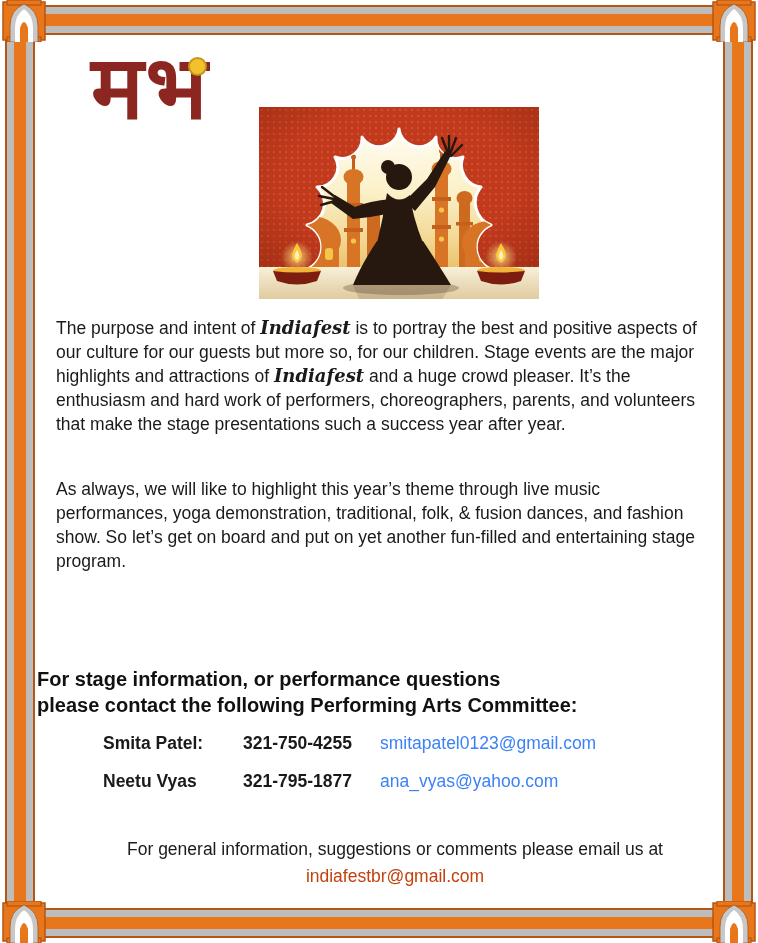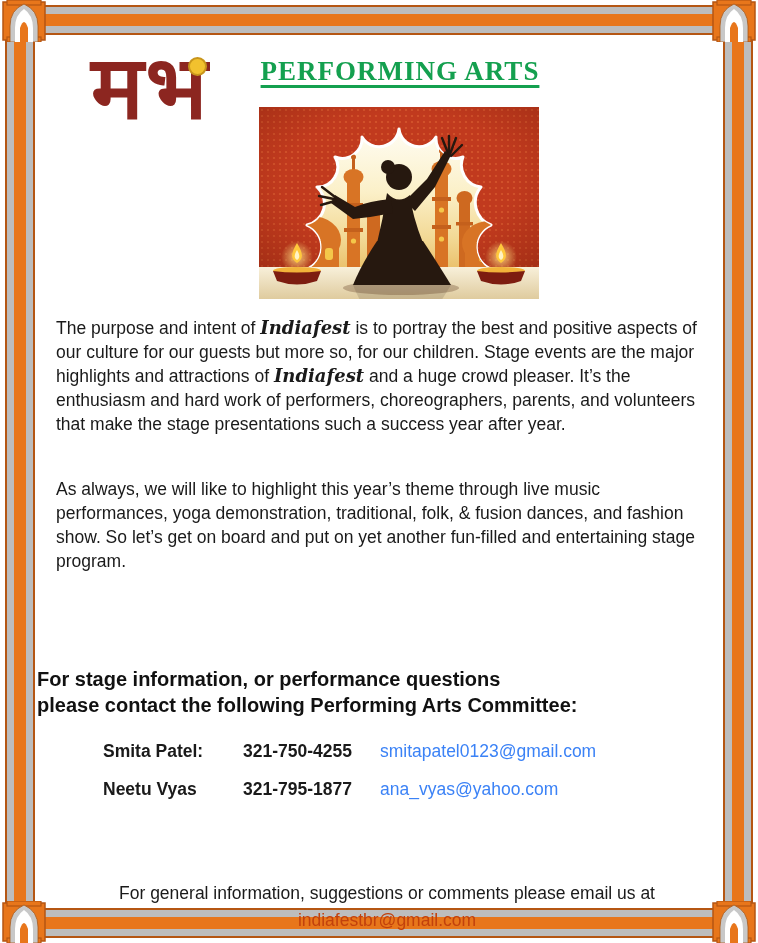--- a/index.html
+++ b/index.html
@@ -36,28 +36,28 @@
 
   .para{position:absolute;left:19px;width:655px;font-size:17.5px;line-height:24px;}
   .para-1{top:279px;} .para-2{top:440px;} .para-3{top:547px;}
   .brand{font-family:"DejaVu Serif",serif;font-weight:bold;font-style:italic;font-size:18px;}
   .bold{font-weight:bold;}
   .prewrap{white-space:pre-wrap;}
 
   .committee-heading{position:absolute;top:629px;left:0;width:100%;text-align:left;
         font-weight:bold;font-size:20px;line-height:26px;color:#111;}
 
-  .contact-row{position:absolute;left:0;width:100%;height:24px;font-size:17.5px;margin-top:8px;}
+  .contact-row{position:absolute;left:0;width:100%;height:24px;font-size:17.5px;}
   .contact-row-1{top:696px;} .contact-row-2{top:734px;}
   .c-name{position:absolute;left:66px;font-weight:bold;}
   .c-phone{position:absolute;left:206px;font-weight:bold;}
   .c-email{position:absolute;left:343px;color:#3b82f6;text-decoration:none;}
 
-  .footer{position:absolute;top:799px;left:8px;width:100%;text-align:center;
-          font-size:17.5px;line-height:27px;margin-top:44px;}
+  .footer{position:absolute;top:799px;left:16px;width:100%;text-align:center;
+          font-size:17.5px;line-height:27px;}
   .footer-email{color:#c2410c;text-decoration:none;}
 </style>
 </head>
 <body>
 
 <div class="page">
 
   <svg width="0" height="0" style="position:absolute" aria-hidden="true">
     <defs>
       <symbol id="cornerOrn" viewBox="0 0 44 42">
@@ -88,23 +88,20 @@
       <use href="#cornerOrn"></use>
     </svg>
 
   <div class="content">
 
     <div class="logo">
       <span class="logo-text">मभ</span>
       <span class="logo-dot"></span>
     </div>
 
-    <div class="title">
-      <span>PERFORMING ARTS</span>
-    </div>
 
     <svg class="hero" viewBox="0 0 280 192">
       <defs>
         <pattern id="dots" width="6" height="6" patternUnits="userSpaceOnUse">
           <rect width="6" height="6" fill="#C13A1E"></rect>
           <circle cx="3" cy="3" r="1.1" fill="#D5562C"></circle>
         </pattern>
         <radialGradient id="vign" cx="50%" cy="45%" r="75%">
           <stop offset="55%" stop-color="rgba(120,30,8,0)"></stop>
           <stop offset="100%" stop-color="rgba(110,25,6,0.38)"></stop>

